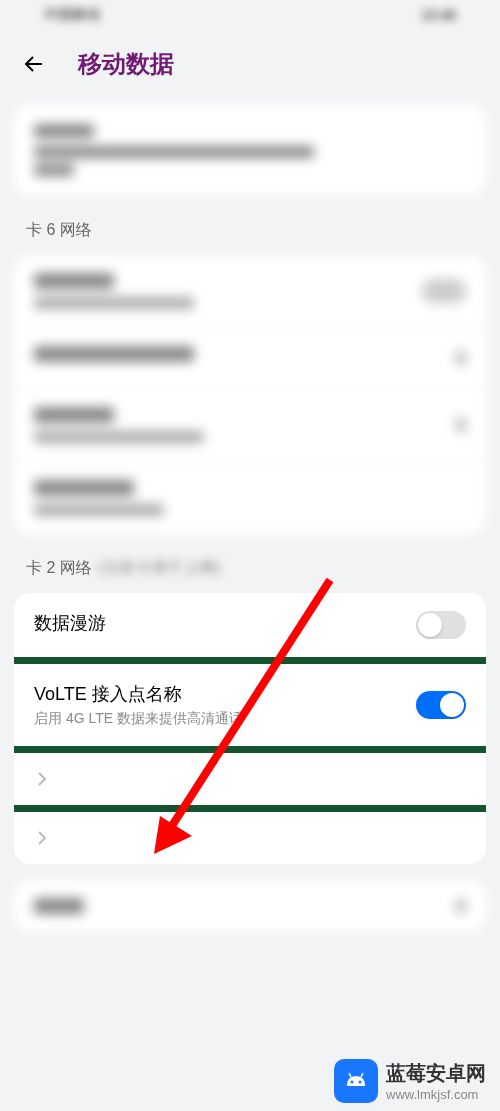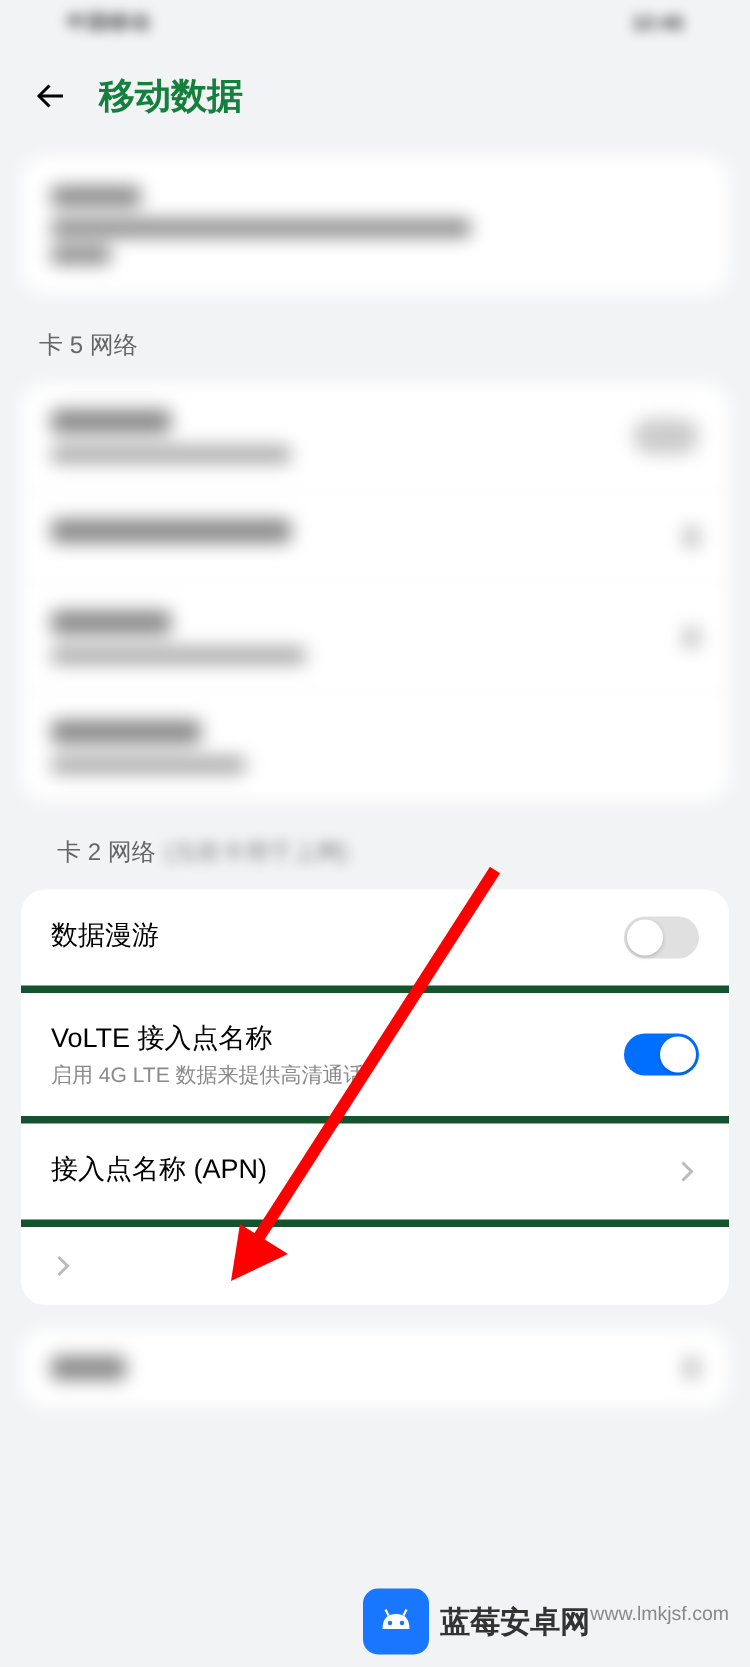--- a/index.html
+++ b/index.html
@@ -38,21 +38,22 @@
       align-items: center;
       justify-content: center;
     }
     .back-arrow svg {
       width: 24px;
       height: 24px;
     }
     .page-title {
       font-size: 24px;
       font-weight: 600;
-      color: #15803d;
+      color: #701a75;
+      margin-left: 12px;
     }
     .blurred-card {
       background: #fff;
       border-radius: 16px;
       margin: 6px 14px;
       padding: 16px 20px;
       filter: blur(6px);
     }
     .blurred-line {
       background: #888;
@@ -62,21 +63,20 @@
     .section-label {
       padding: 18px 26px 8px;
       font-size: 16px;
       color: #666;
     }
     .section-label-blur {
       padding: 18px 26px 8px;
       display: flex;
       align-items: flex-end;
       gap: 6px;
-      margin-left: 12px;
     }
     .section-label-blur .blur-part {
       filter: blur(4px);
       color: #888;
       font-size: 16px;
     }
     .section-label-blur .clear-part {
       font-size: 16px;
       color: #666;
     }
@@ -88,21 +88,21 @@
     .blurred-group {
       background: #fff;
       border-radius: 16px;
       margin: 6px 14px;
       filter: blur(6px);
     }
     .list-item {
       display: flex;
       align-items: center;
       padding: 18px 20px;
-      border-bottom: 5px solid #14532d;
+      border-bottom: 7px solid #14532d;
     }
     .list-item:last-child {
       border-bottom: none;
     }
     .item-text {
       flex: 1;
     }
     .item-title {
       font-size: 18px;
       color: #000;
@@ -198,20 +198,21 @@
       width: 44px;
       height: 44px;
       background: #1976ff;
       border-radius: 10px;
       display: flex;
       align-items: center;
       justify-content: center;
     }
     .watermark-text {
       display: flex;
+      flex-direction: column;
       color: #666;
     }
     .watermark-title {
       font-size: 20px;
       font-weight: 600;
       color: #333;
     }
     .watermark-url {
       font-size: 13px;
       color: #888;
@@ -240,21 +241,21 @@
   </div>
   <div class="page-title">移动数据</div>
 </div>
 
 <div class="blurred-card">
   <div class="blurred-line" style="width:60px;height:14px;"></div>
   <div class="blurred-line" style="width:280px;height:12px;margin-top:8px;"></div>
   <div class="blurred-line" style="width:40px;height:12px;margin-top:6px;"></div>
 </div>
 
-<div class="section-label">卡 5 网络</div>
+<div class="section-label">卡 6 网络</div>
 
 <div class="blurred-group">
   <div class="blur-row">
     <div class="blur-text">
       <div class="blur-title" style="width:80px;"></div>
       <div class="blur-sub" style="width:160px;"></div>
     </div>
     <div style="width:44px;height:24px;background:#ccc;border-radius:12px;"></div>
   </div>
   <div class="blur-row">
@@ -295,23 +296,20 @@
   <div class="list-item">
     <div class="item-text">
       <div class="item-title">VoLTE 接入点名称</div>
       <div class="item-subtitle">启用 4G LTE 数据来提供高清通话</div>
     </div>
     <div class="toggle toggle-on">
       <div class="toggle-knob"></div>
     </div>
   </div>
   <div class="list-item">
-    <div class="item-text">
-      <div class="item-title">接入点名称 (APN)</div>
-    </div>
     <div class="chevron">
       <svg viewBox="0 0 10 16" fill="none" stroke="#bbb" stroke-width="2">
         <polyline points="2,2 8,8 2,14"></polyline>
       </svg>
     </div>
   </div>
   <div class="list-item">
     <div class="chevron">
       <svg viewBox="0 0 10 16" fill="none" stroke="#bbb" stroke-width="2">
         <polyline points="2,2 8,8 2,14"></polyline>

